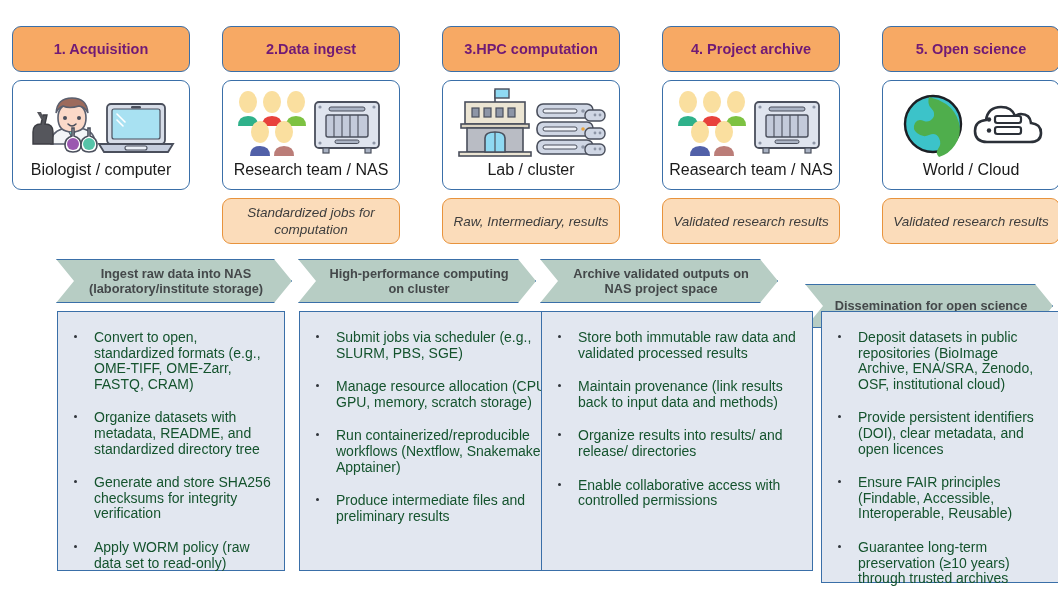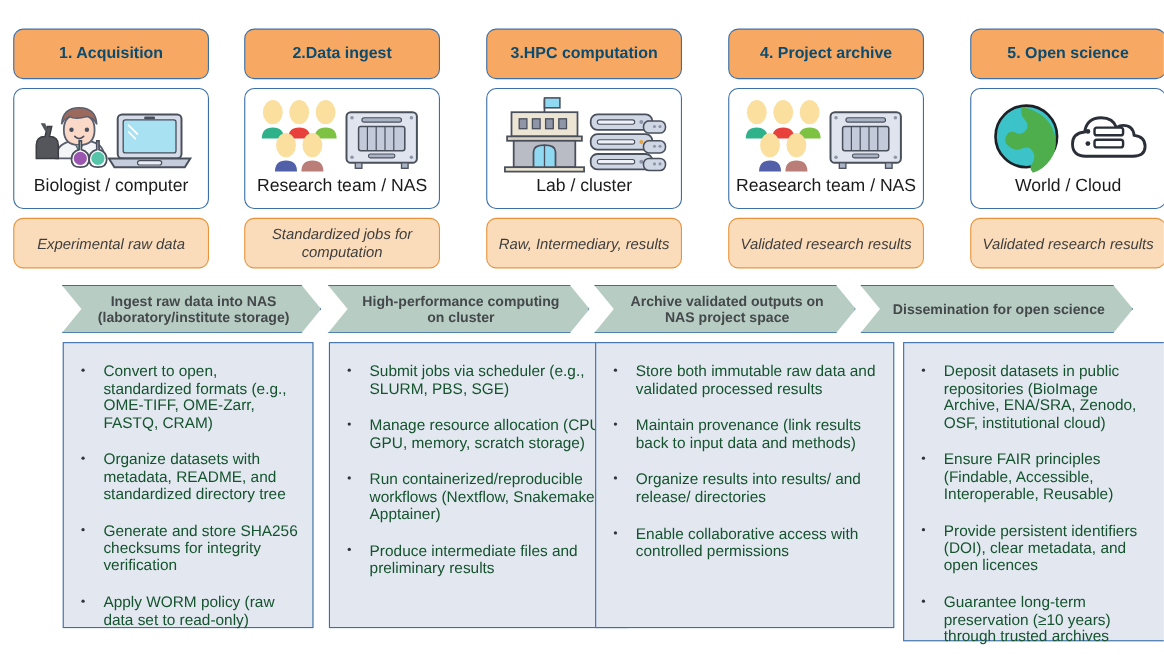--- a/index.html
+++ b/index.html
@@ -22,21 +22,21 @@
     position: absolute;
     top: 26px;
     width: 178px;
   }
   .stage-title {
     box-sizing: border-box;
     height: 46px;
     border: 1.2px solid #3a6fa8;
     border-radius: 9px;
     background: #f7a964;
-    color: #0c4a6e;
+    color: #701a75;
     font-size: 14.5px;
     font-weight: bold;
     line-height: 17px;
     display: flex;
     align-items: center;
     justify-content: center;
     text-align: center;
     padding: 0 6px;
   }
   .stage-card {
@@ -169,21 +169,20 @@
         <rect x="82" y="16" width="58" height="40" rx="4" fill="#d7dde8" stroke="#4a4f5c" stroke-width="1.8"></rect>
         <rect x="87" y="21" width="48" height="30" rx="2" fill="#a8e1f2" stroke="#4a4f5c" stroke-width="1.2"></rect>
         <rect x="106" y="18" width="10" height="2.4" rx="1.2" fill="#4a4f5c"></rect>
         <path d="M92 26 l8 8 M92 32 l6 6" stroke="#ffffff" stroke-width="1.6" stroke-linecap="round"></path>
         <path d="M74 56 h74 l-5 8 h-64z" fill="#c5cddd" stroke="#4a4f5c" stroke-width="1.8"></path>
         <rect x="100" y="58" width="22" height="4" rx="2" fill="#e9eef6" stroke="#4a4f5c" stroke-width="1.1"></rect>
       </svg>
     </div>
     <div class="stage-card-label">Biologist / computer</div>
   </div>
-  <div class="stage-note">Experimental raw data</div>
 </div>
 
 <div class="stage" style="left:222px;">
   <div class="stage-title">2.Data ingest</div>
   <div class="stage-card">
     <div class="stage-art">
       <svg width="152" height="72" viewBox="0 0 152 72">
         <g>
           <ellipse cx="13" cy="14" rx="9" ry="11" fill="#fadf9f"></ellipse>
           <path d="M3 38 q0-10 10-10 q10 0 10 10 z" fill="#2fb18a"></path>
@@ -319,21 +318,21 @@
       </svg>
     </div>
     <div class="stage-card-label">World / Cloud</div>
   </div>
   <div class="stage-note">Validated research results</div>
 </div>
 
 <div class="chev" style="left:56px;  width:236px;">Ingest raw data into NAS (laboratory/institute storage)</div>
 <div class="chev" style="left:298px; width:238px;">High-performance computing on cluster</div>
 <div class="chev" style="left:540px; width:238px;">Archive validated outputs on NAS project space</div>
-<div class="chev" style="left:782px; width:248px;">Dissemination for open science</div>
+<div class="chev" style="left:805px; width:248px;margin-top:25px;">Dissemination for open science</div>
 
 <div class="panel" style="left:57px; width:228px; height:260px;">
   <ul>
     <li><span class="bullet-dot"></span><span>Convert to open, standardized formats (e.g., OME-TIFF, OME-Zarr, FASTQ, CRAM)</span></li>
     <li><span class="bullet-dot"></span><span>Organize datasets with metadata, README, and standardized directory tree</span></li>
     <li><span class="bullet-dot"></span><span>Generate and store SHA256 checksums for integrity verification</span></li>
     <li><span class="bullet-dot"></span><span>Apply WORM policy (raw data set to read-only)</span></li>
   </ul>
 </div>
 
@@ -351,17 +350,17 @@
     <li><span class="bullet-dot"></span><span>Store both immutable raw data and validated processed results</span></li>
     <li><span class="bullet-dot"></span><span>Maintain provenance (link results back to input data and methods)</span></li>
     <li><span class="bullet-dot"></span><span>Organize results into results/ and release/ directories</span></li>
     <li><span class="bullet-dot"></span><span>Enable collaborative access with controlled permissions</span></li>
   </ul>
 </div>
 
 <div class="panel" style="left:783px; width:240px; height:272px;margin-left:38px;">
   <ul>
     <li><span class="bullet-dot"></span><span>Deposit datasets in public repositories (BioImage Archive, ENA/SRA, Zenodo, OSF, institutional cloud)</span></li>
+    <li><span class="bullet-dot"></span><span>Provide persistent identifiers (DOI), clear metadata, and open licences</span></li>
     <li><span class="bullet-dot"></span><span>Ensure FAIR principles (Findable, Accessible, Interoperable, Reusable)</span></li>
-    <li><span class="bullet-dot"></span><span>Provide persistent identifiers (DOI), clear metadata, and open licences</span></li>
     <li><span class="bullet-dot"></span><span>Guarantee long-term preservation (≥10 years) through trusted archives</span></li>
   </ul>
 </div>
 
 </body></html>

